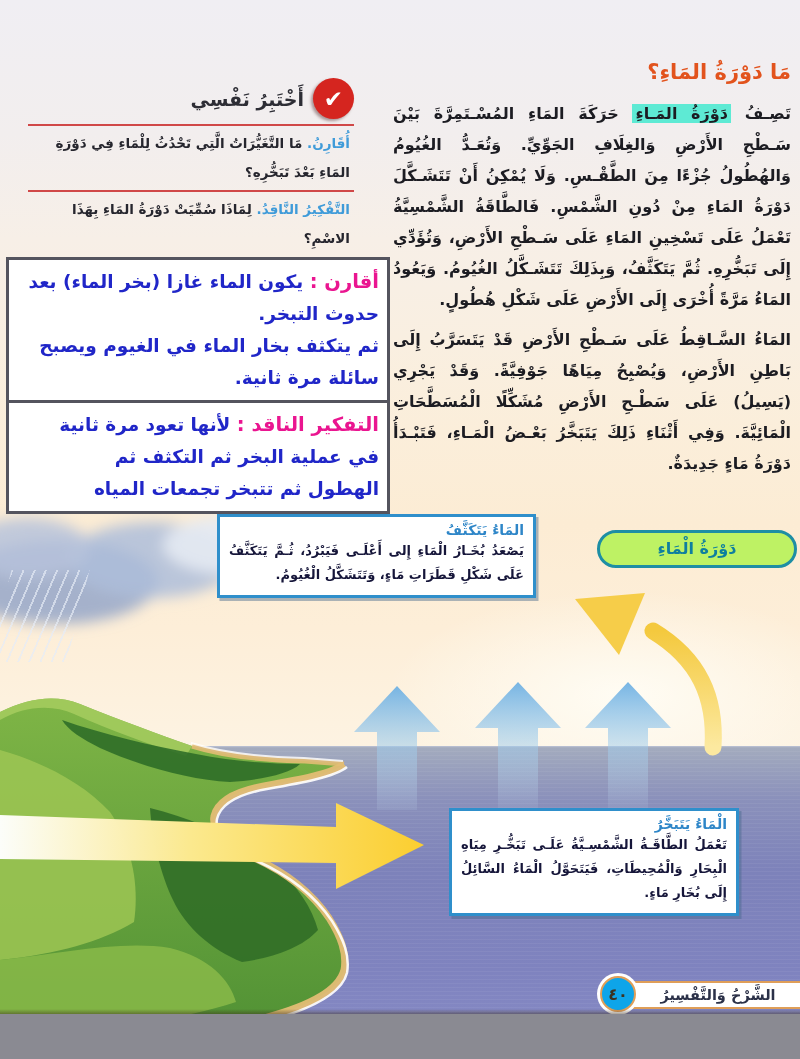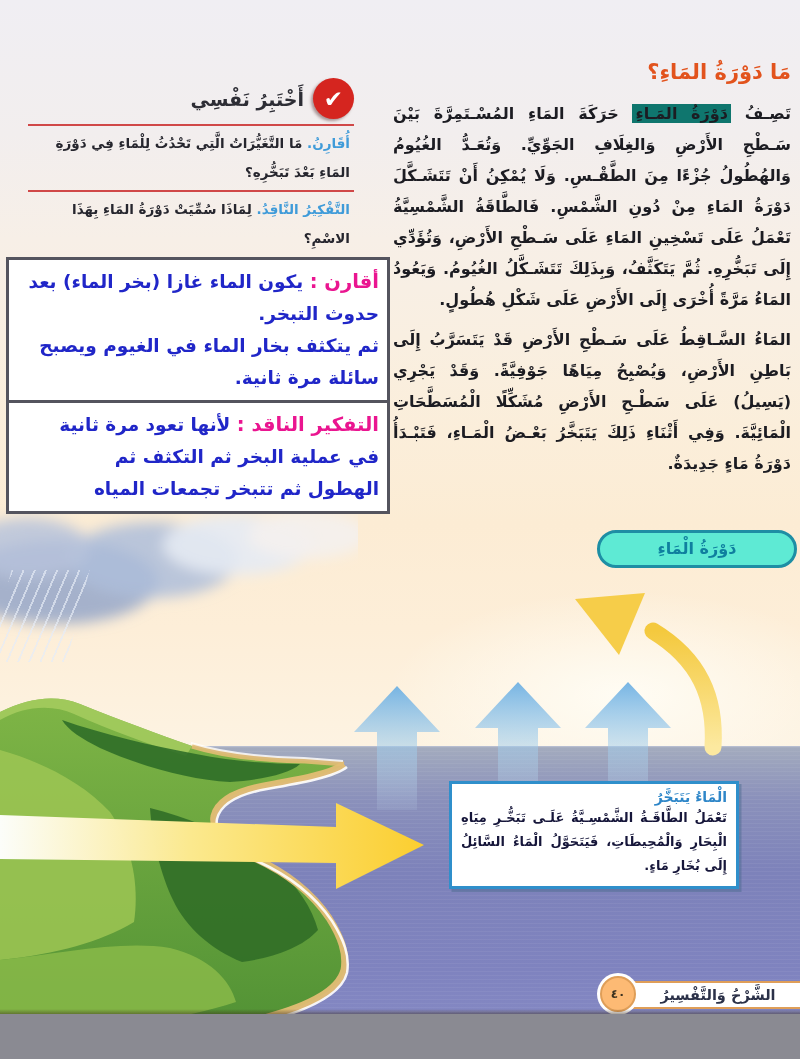--- a/index.html
+++ b/index.html
@@ -21,21 +21,21 @@
     background:linear-gradient(180deg,rgba(60,45,25,0),rgba(60,45,25,.45));}
   .rain{position:absolute;left:0;top:570px;width:78px;height:92px;z-index:2;opacity:.75;
     transform:skewX(-14deg);
     background:repeating-linear-gradient(100deg, rgba(230,236,246,.9) 0 2px, rgba(0,0,0,0) 2px 11px);}
 
   
   .main-col{position:absolute;top:60px;right:9px;width:398px;direction:rtl;z-index:4;}
   .lesson-heading{color:#e2531d;font-size:21px;font-weight:bold;text-align:right;margin:0 0 14px;}
   .para{font-size:16px;font-weight:bold;line-height:31px;color:#1c1c22;
         text-align:justify;margin:0 0 9px;}
-  .hl{background:#0f766e;padding:0 3px;}
+  .hl{background:#5eead4;padding:0 3px;}
 
   
   .selftest{position:absolute;top:78px;left:28px;width:326px;direction:rtl;z-index:4;}
   .st-head{display:flex;align-items:center;gap:9px;margin-bottom:5px;}
   .check-circle{width:41px;height:41px;border-radius:50%;background:#d5251f;color:#fff;
     display:flex;align-items:center;justify-content:center;font-size:23px;font-weight:bold;
     box-shadow:-2px 2px 3px rgba(80,40,40,.45);flex:0 0 41px;}
   .st-title{font-size:19px;font-weight:bold;color:#2d2d35;}
   .rule{border-top:2px solid #d04848;margin:3px 0;}
   .stq{font-size:13.5px;font-weight:bold;line-height:29px;color:#26262e;text-align:right;margin:2px 4px;}
@@ -48,34 +48,34 @@
   .ans{font-size:18.5px;font-weight:bold;line-height:32px;color:#2026c8;margin:0;}
   .ans .al{color:#ea1590;font-size:19.5px;}
 
   
   .callout{position:absolute;background:#fff;border:3px solid #2f8fcb;z-index:5;direction:rtl;
     box-shadow:2.5px 3px 0 rgba(70,105,140,.45);}
   .co-title{color:#2e86c8;font-size:14px;font-weight:bold;text-align:right;padding:5px 9px 0;}
   .co-body{font-size:13px;font-weight:bold;line-height:24px;color:#16163a;
     text-align:justify;padding:1px 9px 8px;}
   #condense{left:217px;top:514px;width:313px;}
-  #evaporate{left:449px;top:781px;width:284px;}
+  #evaporate{left:449px;top:808px;width:284px;}
 
   .pill{position:absolute;left:597px;top:530px;width:200px;height:38px;border:3px solid #1e8ea4;
-    border-radius:21px;background:#5eead4;color:#0f7f9f;font-size:16px;font-weight:bold;
+    border-radius:21px;background:#bef264;color:#0f7f9f;font-size:16px;font-weight:bold;
     display:flex;align-items:center;justify-content:center;z-index:5;padding-bottom:2px;box-sizing:border-box;}
 
   
   .footer-bar{position:absolute;left:612px;top:981px;width:188px;height:28px;background:#fff;
     border:2px solid #df9e58;border-right:none;border-radius:15px 0 0 15px;box-sizing:border-box;
     display:flex;align-items:center;justify-content:center;color:#2b3148;
     font-size:14.5px;font-weight:bold;z-index:7;padding-left:22px;}
   .page-circle{position:absolute;left:600px;top:976px;width:36px;height:36px;border-radius:50%;
-    background:#fdba74;border:2px solid #df9e58;display:flex;align-items:center;justify-content:center;
-    font-size:12px;font-weight:bold;color:#3c3220;z-index:8;box-shadow:0 0 0 3px #fff;box-sizing:border-box;}
+    background:#0ea5e9;border:2px solid #df9e58;display:flex;align-items:center;justify-content:center;
+    font-size:16px;font-weight:bold;color:#3c3220;z-index:8;box-shadow:0 0 0 3px #fff;box-sizing:border-box;}
 
   
   .svg-abs{position:absolute;pointer-events:none;}
   #cloud-svg{left:-12px;top:490px;z-index:1;}
   #land-svg{left:0;top:690px;z-index:2;}
   #uparrows-svg{left:340px;top:678px;z-index:3;}
   #curve-svg{left:545px;top:585px;z-index:3;}
   #bigarrow-svg{left:0;top:797px;z-index:3;}
 </style>
 </head>
@@ -190,20 +190,24 @@
   <div class="answers">
     <div class="ansbox">
       <p class="ans"><span class="al">أقارن :</span> <span>يكون الماء غازا (بخر الماء) بعد حدوث التبخر.</span></p>
       <p class="ans">ثم يتكثف بخار الماء في الغيوم ويصبح سائلة مرة ثانية.</p>
     </div>
     <div class="ansbox">
       <p class="ans"><span class="al">التفكير الناقد :</span> <span>لأنها تعود مرة ثانية في عملية البخر ثم التكثف ثم الهطول ثم تتبخر تجمعات المياه</span></p>
     </div>
   </div>
 
+  <div class="callout" id="condense">
+    <div class="co-title">المَاءُ يَتَكَثَّفُ</div>
+    <div class="co-body">يَصْعَدُ بُخَـارُ الْمَاءِ إِلى أَعْلَـى فَيَبْرُدُ، ثُـمَّ يَتَكَثَّفُ عَلَى شَكْلِ قَطَرَاتِ مَاءٍ، وَتَتَشَكَّلُ الْغُيُومُ.</div>
+  </div>
 
   <div class="pill">دَوْرَةُ الْمَاءِ</div>
 
   <div class="callout" id="evaporate">
     <div class="co-title">الْمَاءُ يَتَبَخَّرُ</div>
     <div class="co-body">تَعْمَلُ الطَّاقَـةُ الشَّمْسِـيَّةُ عَلَـى تَبَخُّـرِ مِيَاهِ الْبِحَارِ وَالْمُحِيطَاتِ، فَيَتَحَوَّلُ الْمَاءُ السَّائِلُ إِلَى بُخَارِ مَاءٍ.</div>
   </div>
 
   <div class="footer-bar">الشَّرْحُ وَالتَّفْسِيرُ</div>
   <div class="page-circle">٤٠</div>

